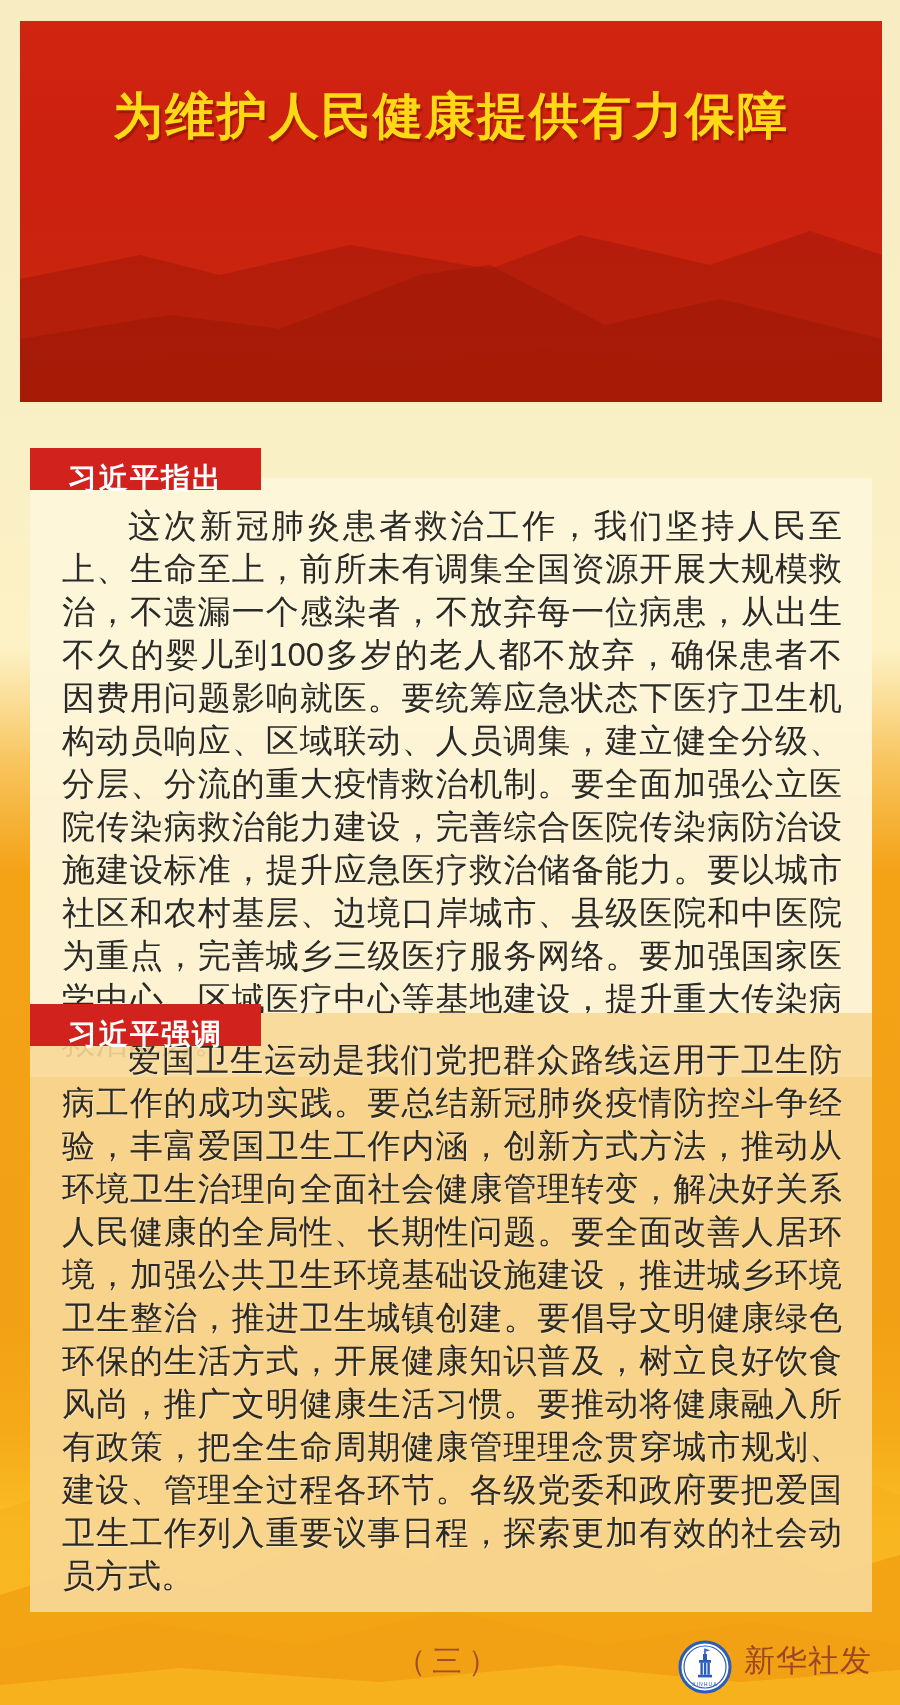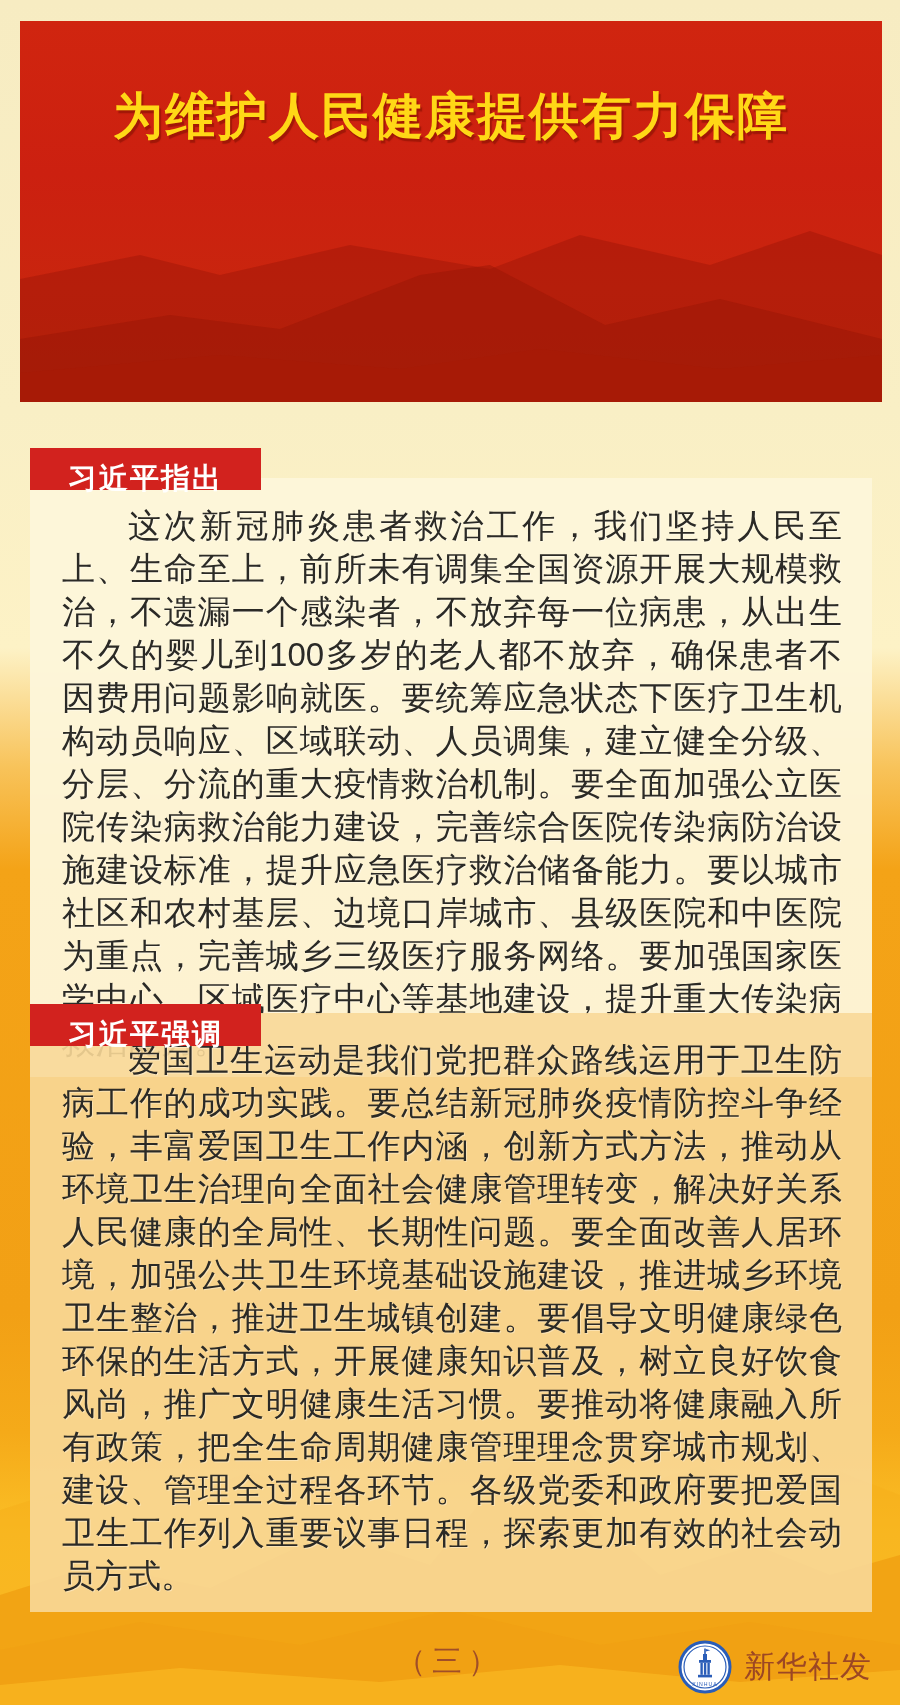--- a/index.html
+++ b/index.html
@@ -111,21 +111,21 @@
     font-size: 30px;
     letter-spacing: 6px;
     color: #a04e28;
     z-index: 4;
   }
   .credit {
     position: absolute;
     right: 28px;
     top: 1640px;
     display: flex;
-    align-items: center;
+    align-items: flex-start;
     gap: 12px;
     z-index: 4;
   }
   .credit-label {
     font-size: 31px;
     color: #9c4724;
     letter-spacing: 1px;
   }
 </style>
 </head>

